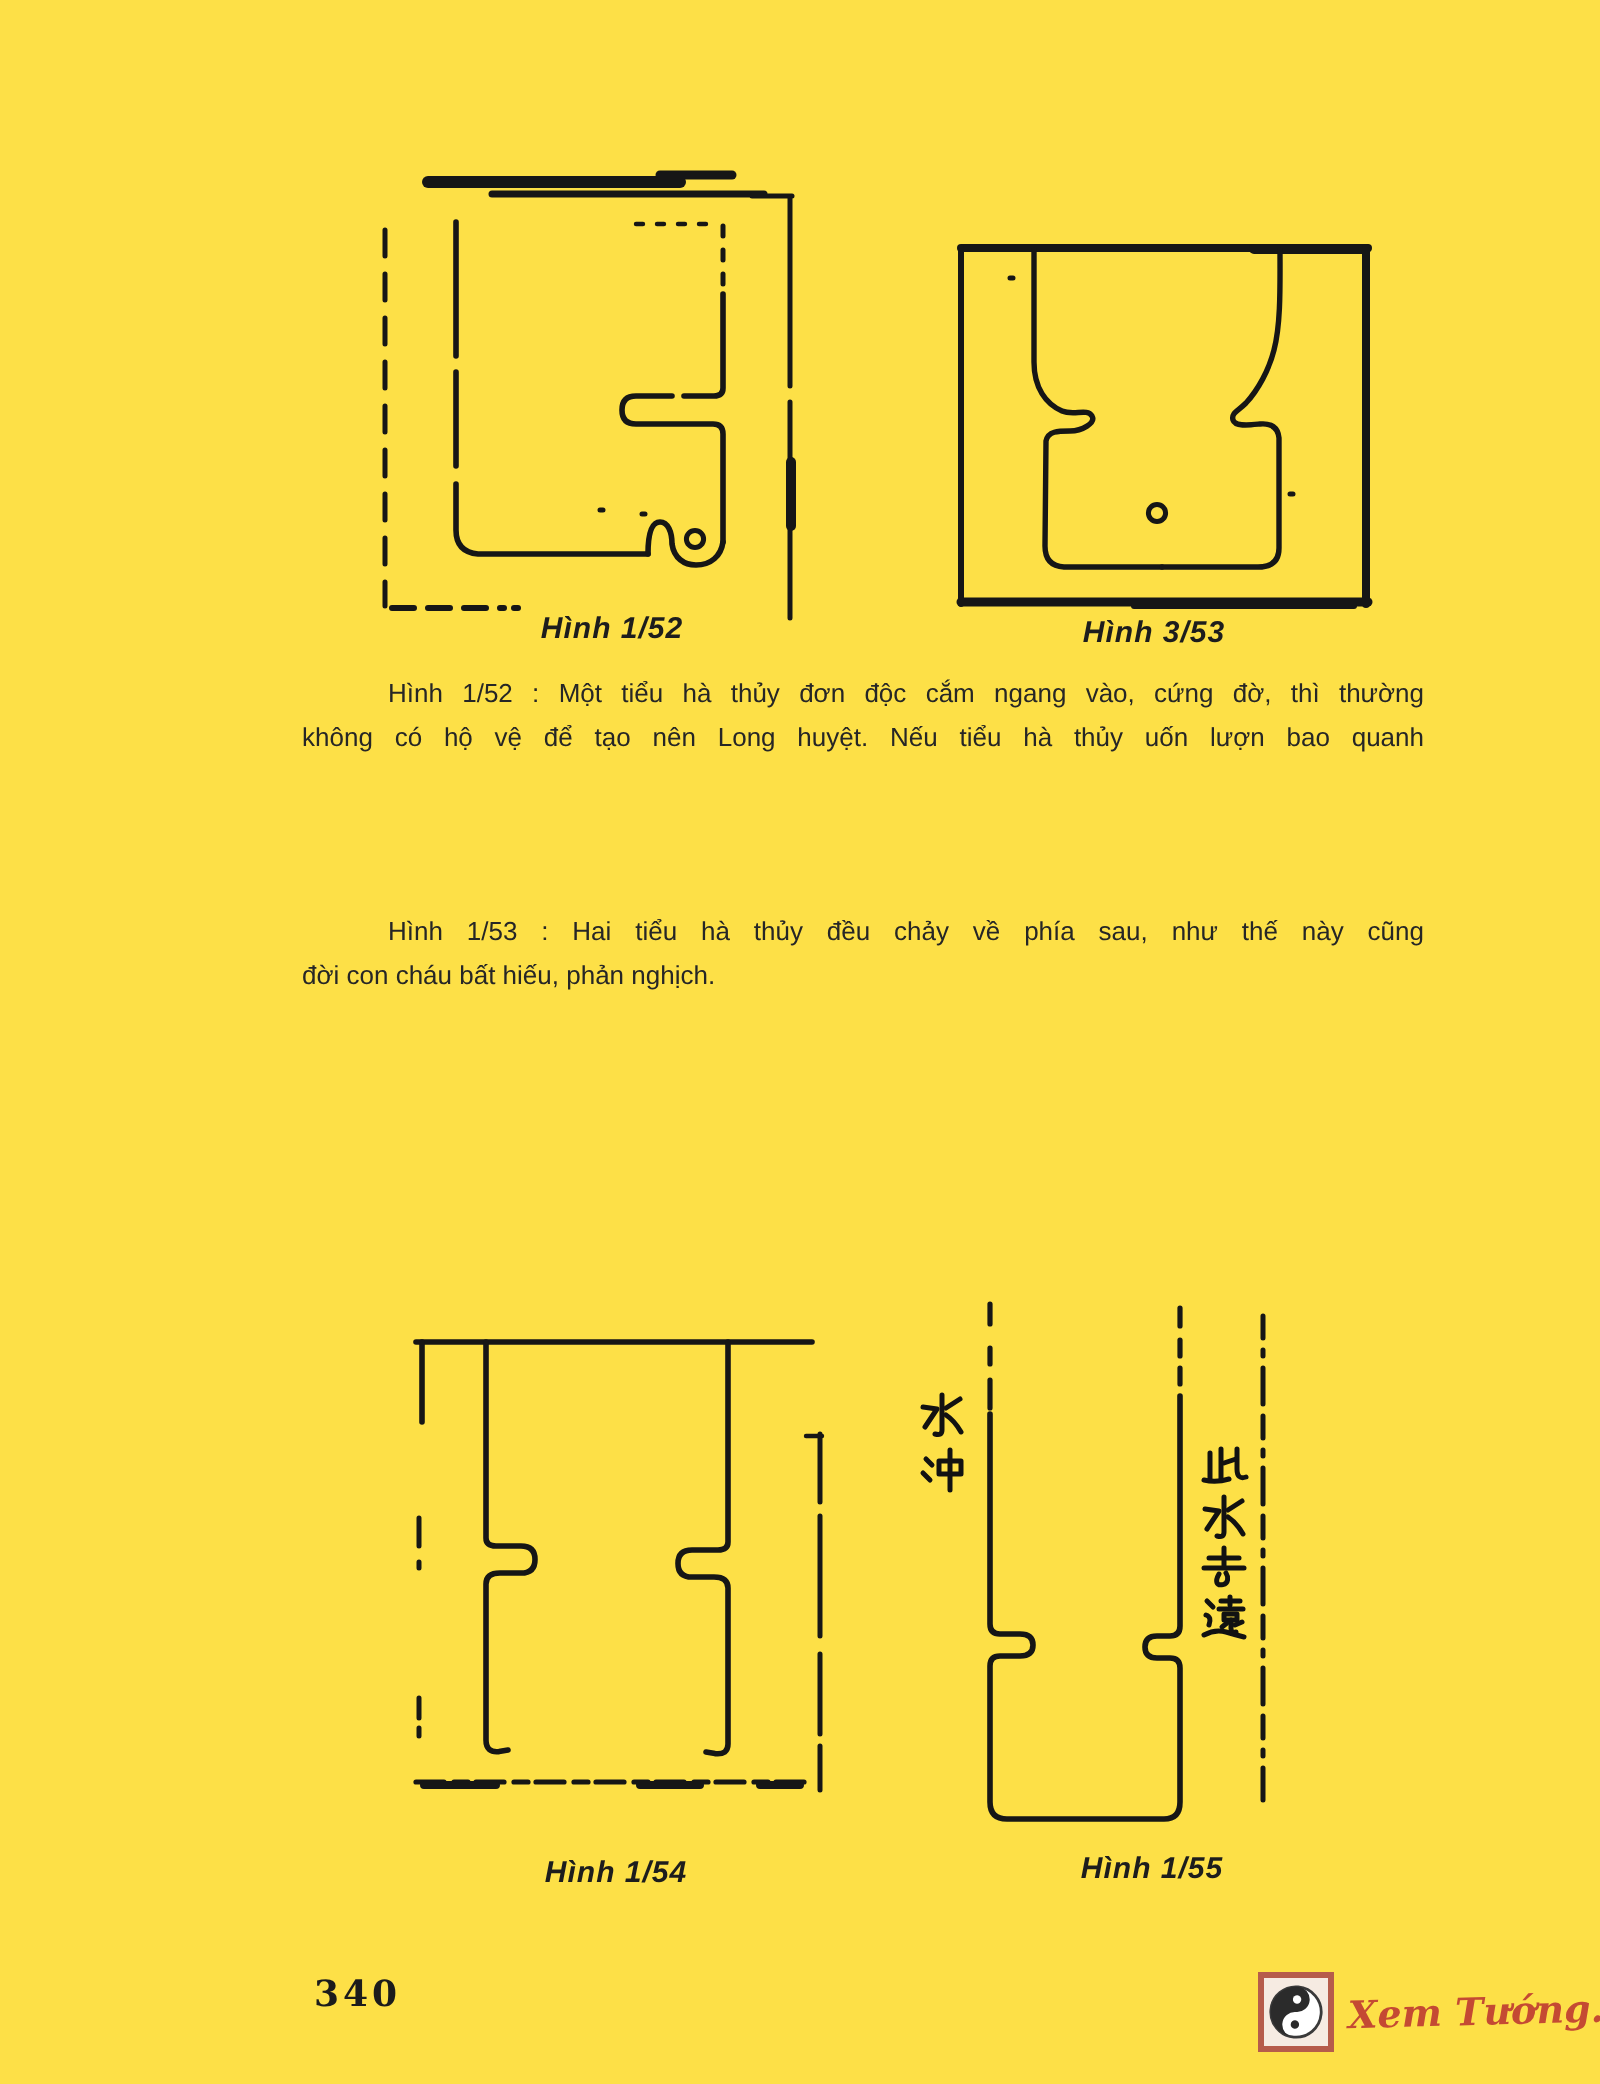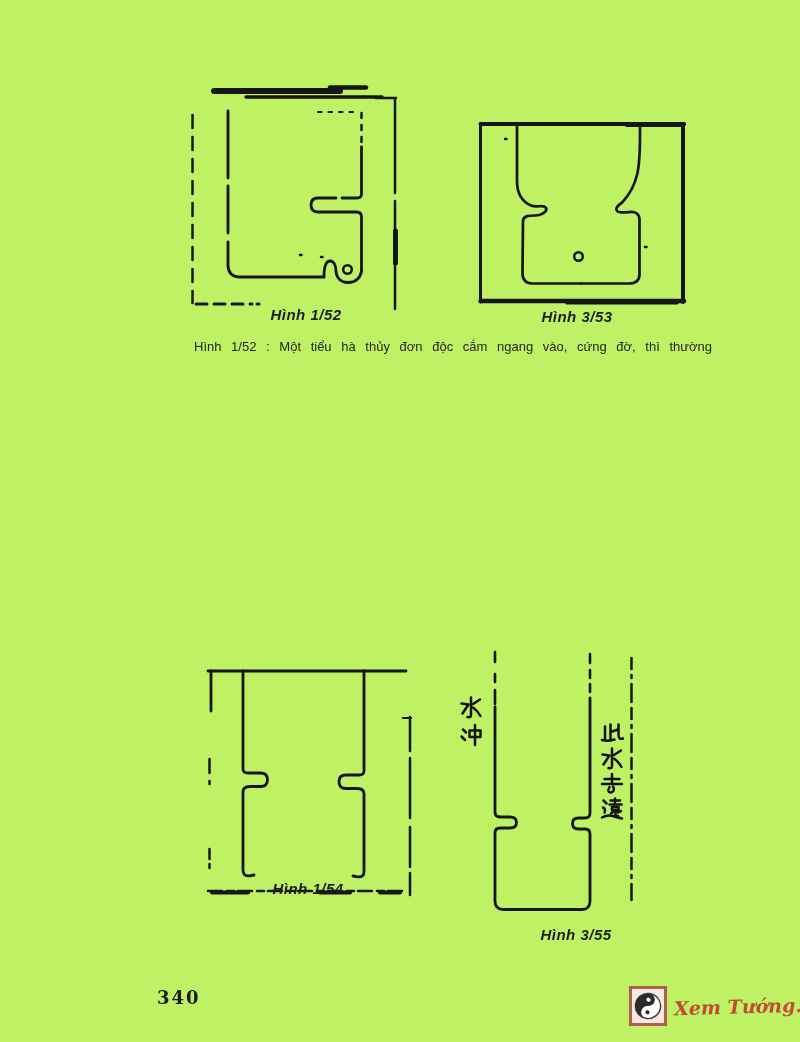--- a/index.html
+++ b/index.html
@@ -1,18 +1,18 @@
 <!DOCTYPE html>
 <html><head>
 <meta charset="utf-8">
 <style>
   html,body{margin:0;padding:0;background:#e8e8e6;}
   .page{
     position:relative;width:800px;height:1042px;margin:0 auto;
-    background:#bef264;overflow:hidden;
+    background:#fde047;overflow:hidden;
     font-family:"Liberation Sans", sans-serif;color:#242424;
   }
   .fig{position:absolute;}
   .fig svg{display:block;}
   .fig path, .fig circle{stroke:#161616;fill:none;stroke-linecap:round;stroke-linejoin:round;}
   .caption{
     position:absolute;width:120px;text-align:center;
     font-style:italic;font-weight:bold;font-size:15px;color:#1d1d1d;
     letter-spacing:.5px;
   }
@@ -85,23 +85,26 @@
         <path d="M163 8 C163 25 163.5 45 160 58 C157.5 68 152 78 146 84.5 C142 88.5 138.5 89.5 139.5 93 C140.5 96.5 148 95.5 153 95 C158.5 94.5 162 96.5 162.5 102 L162.5 157 Q162.5 166.5 152 166.5 H104" stroke-width="2.7"></path>
         <circle cx="101.5" cy="139.5" r="4.3" stroke-width="2.5"></circle>
         <path d="M28 22 h1.5 M168 130 h1.5" stroke-width="2.5"></path>
       </g>
     </svg>
   </div>
   <div class="caption" style="left:517px;top:308px">Hình 3/53</div>
 
   <div class="textblock" style="top:336px">
     <div class="pline first">Hình 1/52 : Một tiểu hà thủy đơn độc cắm ngang vào, cứng đờ, thì thường</div>
+    <div class="pline">không có hộ vệ để tạo nên Long huyệt. Nếu tiểu hà thủy uốn lượn bao quanh</div>
   </div>
 
   <div class="textblock" style="top:455px">
+    <div class="pline first">Hình 1/53 : Hai tiểu hà thủy đều chảy về phía sau, như thế này cũng</div>
+    <div class="pline last">đời con cháu bất hiếu, phản nghịch.</div>
   </div>
 
   <div class="fig" style="left:204px;top:663px">
     <svg width="212" height="244" viewBox="0 0 212 244">
       <g>
         <path d="M4 8 H202" stroke-width="2.8"></path>
         <path d="M7 8 V48" stroke-width="2.8"></path>
         <path d="M5.5 96 V110 M5.5 118 v3" stroke-width="2.5"></path>
         <path d="M5.5 186 v10 M5.5 201 v4" stroke-width="2.5"></path>
         <path d="M4 228 H202" stroke-width="2.6" stroke-dasharray="14 5 7 4"></path>
@@ -110,21 +113,21 @@
         <path d="M199 55 H207" stroke-width="2.2"></path>
       </g>
       <g>
         <path d="M39 8 V106 Q39 110 44 110 H56.5 Q63.5 110 63.5 116.7 Q63.5 123.5 56.5 123.5 H46 Q39 123.5 39 129 L39 207 Q39 213.5 45.5 212.8 L50 212" stroke-width="2.8"></path>
       </g>
       <g>
         <path d="M160 8 V108 Q160 112 155 112 H142 Q135 112 135 118.7 Q135 125.5 142 125.5 H153 Q160 125.5 160 131 L160 209 Q160 214.5 153.5 213.8 L149 213" stroke-width="2.8"></path>
       </g>
     </svg>
   </div>
-  <div class="caption" style="left:248px;top:880px">Hình 1/54</div>
+  <div class="caption" style="left:248px;top:928px">Hình 1/54</div>
 
   <div class="fig" style="left:450px;top:650px">
     <svg width="192" height="270" viewBox="0 0 192 270">
       <g>
         <path d="M45 2 V12 M45 24 V32 M45 40 V54" stroke-width="2.6"></path>
         <path d="M45 57 V162 Q45 167 50 167 H60 Q66.5 167 66.5 172.5 Q66.5 178 60 178 H50 Q45 178 45 183 V251 Q45 259.5 53.5 259.5 H132 Q140 259.5 140 251 V184 Q140 179 135 179 H128.5 Q122.5 179 122.5 173.5 Q122.5 168 128.5 168 H135 Q140 168 140 163 V48" stroke-width="2.8"></path>
         <path d="M140 42 V34 M140 28 V20 M140 13 V4" stroke-width="2.6"></path>
       </g>
       <g>
         <path d="M181.5 8 V250" stroke-width="2.5" stroke-dasharray="11 6 3 6 18 6"></path>
@@ -169,21 +172,21 @@
           <path d="M2 20.5 Q7.5 17.5 13 19 Q18 20.5 22 21.5"></path>
           <path d="M10.5 3.5 H20 M15 1.5 V5.5"></path>
           <path d="M9.5 7.5 H21.5"></path>
           <path d="M12 10 H18.5 V13 H12 Z"></path>
           <path d="M15.5 13 V17.5 Q15.5 19.5 18 19"></path>
           <path d="M11 16.5 L13.5 14.5 M17.5 15.5 L21 14"></path>
         </g>
       </g>
     </svg>
   </div>
-  <div class="caption" style="left:516px;top:926px">Hình 3/55</div>
+  <div class="caption" style="left:516px;top:926px">Hình 1/55</div>
 
   <div class="pagenum">340</div>
 
   <div class="watermark">
     <span class="wm-box">
       <svg width="28" height="28" viewBox="0 0 28 28">
         <g transform="rotate(185 14 14)">
           <circle cx="14" cy="14" r="12.6" fill="#ffffff" stroke="#3a3a3a" stroke-width="1.4"></circle>
           <path d="M14 1.4 A12.6 12.6 0 0 1 14 26.6 A6.3 6.3 0 0 1 14 14 A6.3 6.3 0 0 0 14 1.4 Z" fill="#2b2b2b"></path>
           <circle cx="14" cy="7.7" r="2.1" fill="#2b2b2b"></circle>

